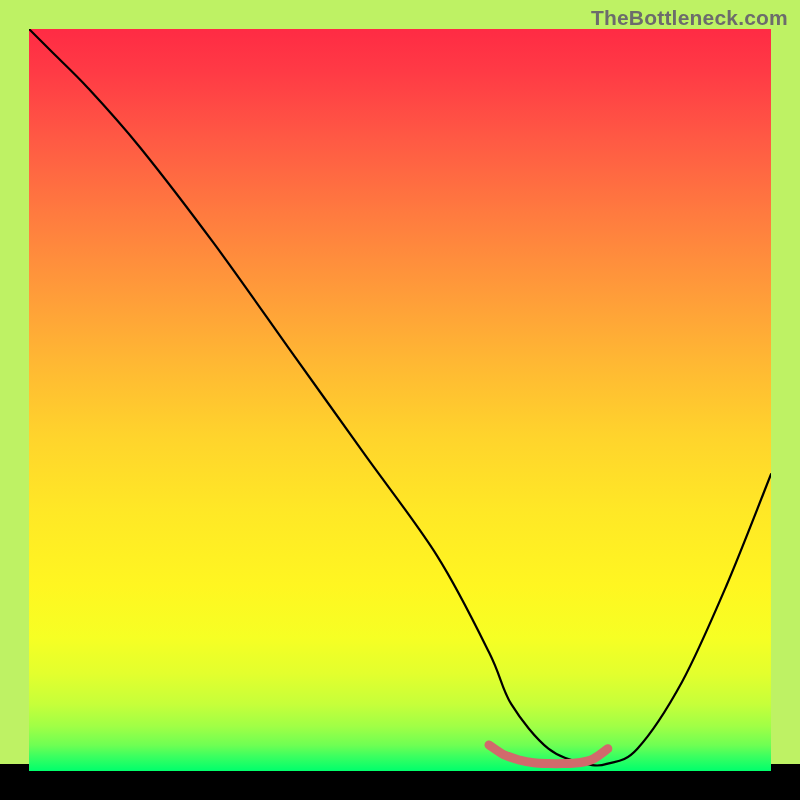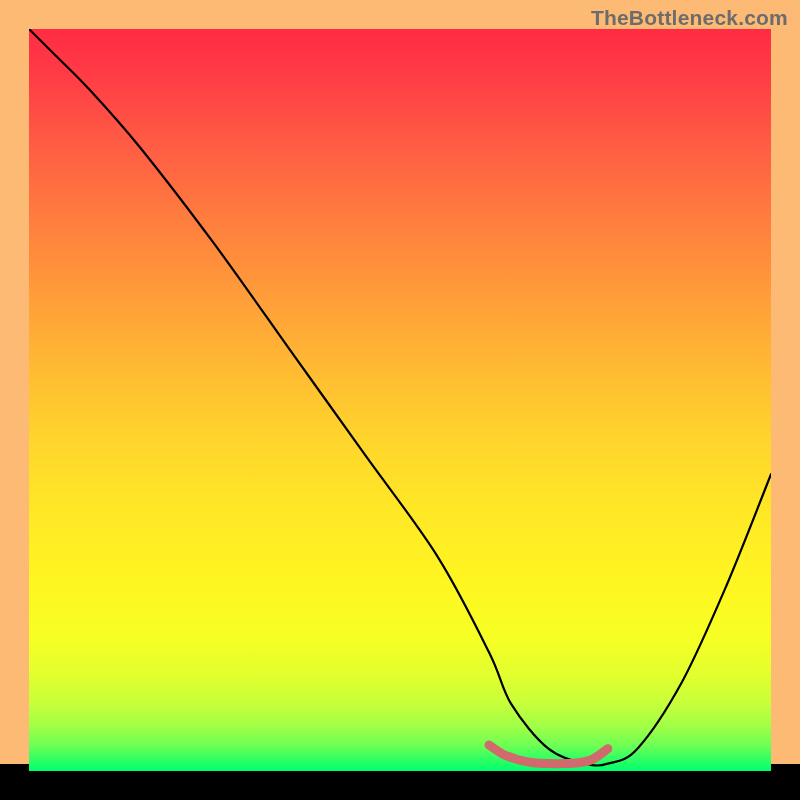--- a/index.html
+++ b/index.html
@@ -7,21 +7,21 @@
     padding: 0;
     width: 800px;
     height: 800px;
     background: #000;
     overflow: hidden;
   }
   .frame {
     position: relative;
     width: 800px;
     height: 764px;
-    background: #fdba74;
+    background: #bef264;
   }
   .plot-area {
     position: absolute;
     left: 29px;
     top: 29px;
     width: 742px;
     height: 742px;
     background: linear-gradient(to bottom,
       #ff2b44 0%,
       #ff3b45 6%,

